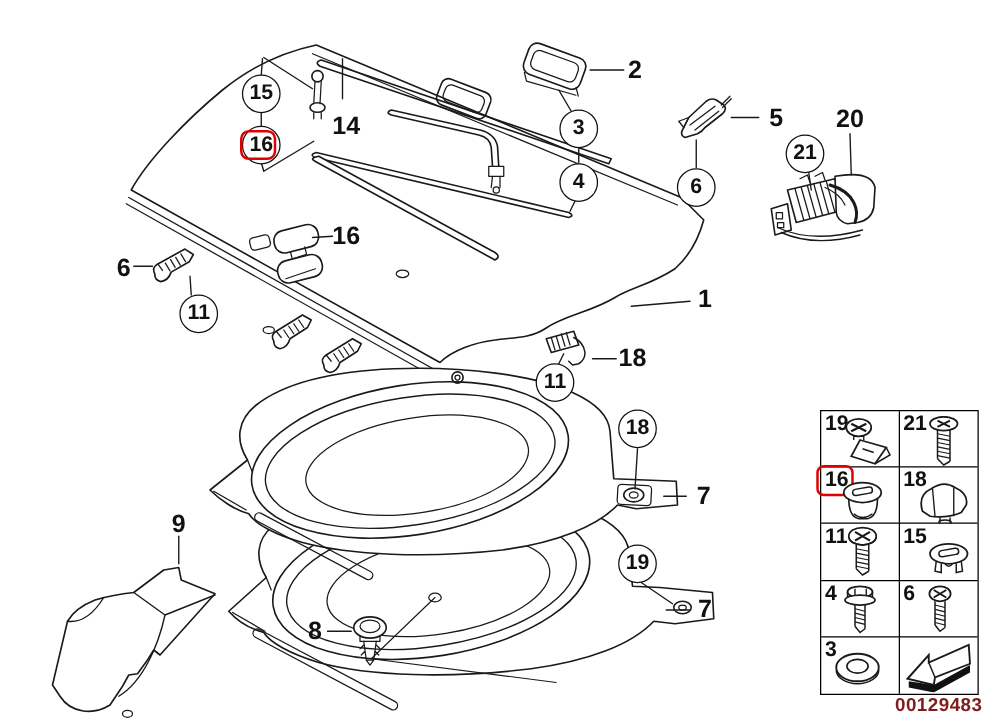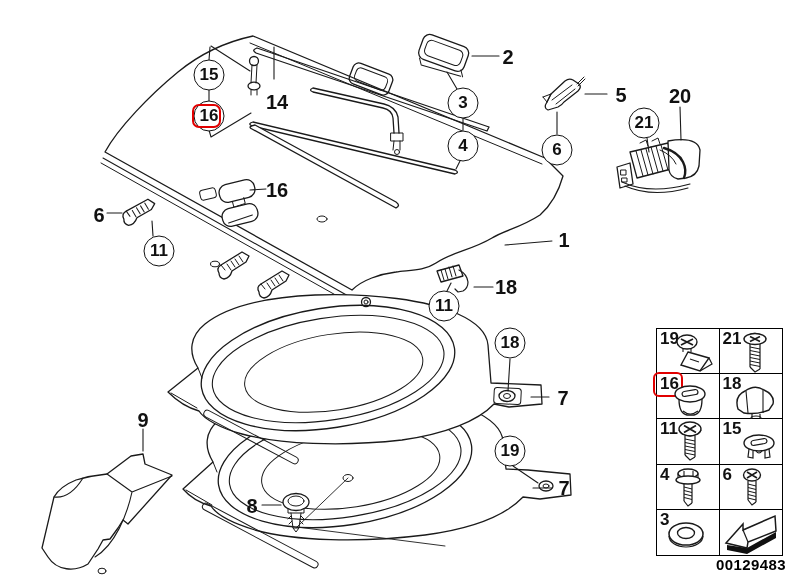--- a/index.html
+++ b/index.html
@@ -19,21 +19,21 @@
       border:1.6px solid #000;display:grid;grid-template-columns:1fr 1fr;
       grid-template-rows:repeat(5,1fr);background:#fff;}
   .lcell{position:relative;border-right:1.2px solid #000;border-bottom:1.2px solid #000;}
   .lcell:nth-child(2n){border-right:none;}
   .lcell:nth-child(9),.lcell:nth-child(10){border-bottom:none;}
   .lnum{position:absolute;left:3px;top:0px;font-size:17px;font-weight:bold;color:#111;}
   .licon{position:absolute;}
   .lghl{position:absolute;left:-4px;top:-2px;width:30px;height:25px;box-sizing:border-box;
         border:2.6px solid #e10000;border-radius:6px;}
   .code{position:absolute;left:716px;top:556px;font-size:15px;font-weight:bold;
-        color:#000000;letter-spacing:0.4px;}
+        color:#7f1d1d;letter-spacing:0.4px;}
 </style>
 </head>
 <body>
 
 <div class="stage">
 
 <svg class="art" width="796" height="581" viewBox="0 0 796 581" fill="none" stroke="#1a1a1a" stroke-width="1.3" stroke-linejoin="round" stroke-linecap="round">
 
   <g>
     <path d="M105,152 C118,128 150,95 178,72 C200,54 225,42 253,36

